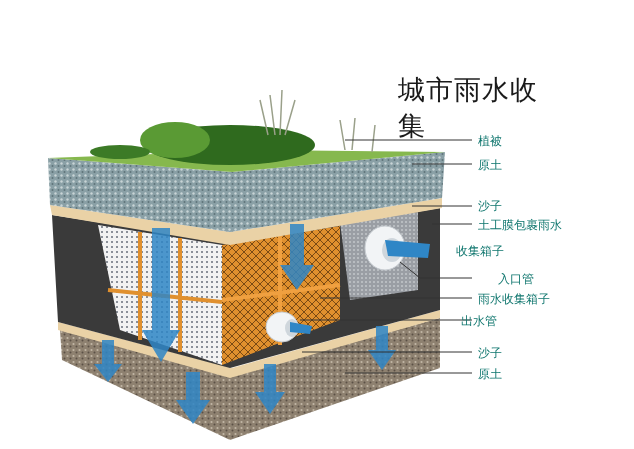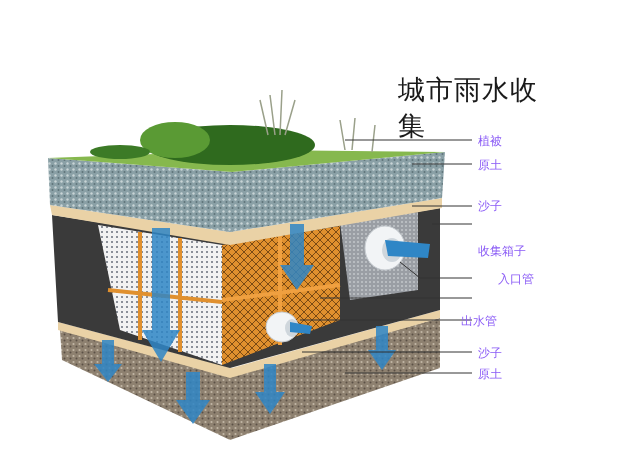--- a/index.html
+++ b/index.html
@@ -1,19 +1,19 @@
 <!DOCTYPE html>
 <html><head>
 <meta charset="utf-8">
 <style>
   html, body { margin:0; padding:0; }
   body { width:634px; height:449px; background:#ffffff; position:relative; overflow:hidden; font-family:"DejaVu Sans", sans-serif; }
   .stage { position:absolute; left:0; top:0; width:542px; height:449px; }
   .title { position:absolute; left:398px; top:72px; font-family:"DejaVu Serif", serif; font-size:27px; color:#1a1a1a; letter-spacing:1px; }
-  .label { position:absolute; font-size:12px; color:#8b5cf6; white-space:nowrap; }
+  .label { position:absolute; font-size:12px; color:#0f766e; white-space:nowrap; }
   svg { position:absolute; left:0; top:0; }
 </style>
 </head>
 <body>
 
 <div class="stage">
   <svg width="634" height="449" viewBox="0 0 634 449">
     <defs>
       <pattern id="gravel" width="6" height="6" patternUnits="userSpaceOnUse">
         <rect width="6" height="6" fill="#8aa0a6"></rect>
@@ -112,18 +112,20 @@
       <line x1="302" y1="352" x2="472" y2="352"></line>
       <line x1="345" y1="373" x2="472" y2="373"></line>
     </g>
   </svg>
 
   <div class="title">城市雨水收集</div>
 
   <div class="label" style="left:478px;top:133px">植被</div>
   <div class="label" style="left:478px;top:157px">原土</div>
   <div class="label" style="left:478px;top:198px">沙子</div>
-  <div class="label" style="left:478px;top:243px">收集箱子</div>
+  <div class="label" style="left:478px;top:217px">土工膜包裹雨水</div>
+  <div class="label" style="left:456px;top:243px">收集箱子</div>
   <div class="label" style="left:498px;top:271px">入口管</div>
+  <div class="label" style="left:478px;top:291px">雨水收集箱子</div>
   <div class="label" style="left:461px;top:313px">出水管</div>
   <div class="label" style="left:478px;top:345px">沙子</div>
   <div class="label" style="left:478px;top:366px">原土</div>
 </div>
 
 </body></html>

